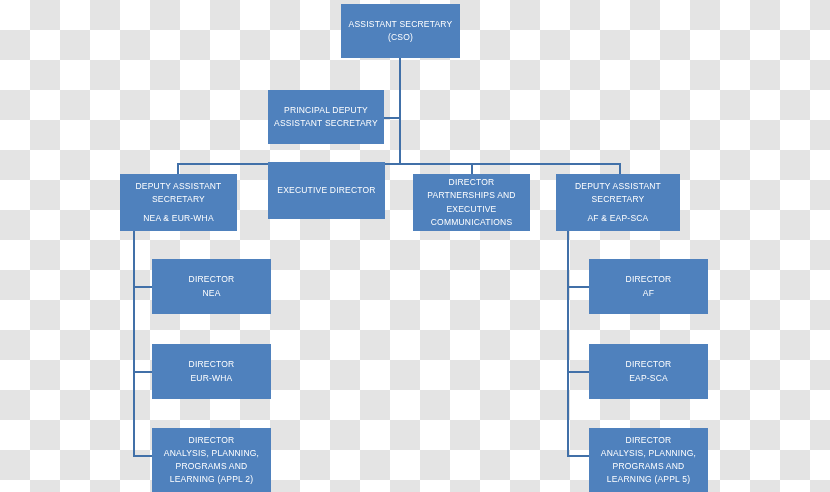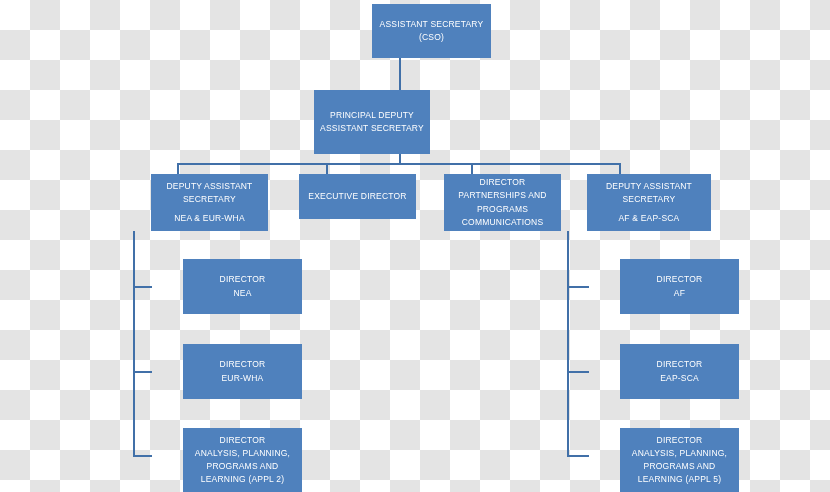--- a/index.html
+++ b/index.html
@@ -24,21 +24,20 @@
     box-sizing:border-box;
     display:flex;
     flex-direction:column;
     align-items:center;
     justify-content:center;
     text-align:right;
     font-size:8.5px;
     line-height:1.55;
     letter-spacing:0.2px;
     padding:2px 4px;
-    margin-left:31px;
   }
   .node .ln{display:block;white-space:nowrap;}
   .node .gap{height:5px;}
 
   .conn{position:absolute;background:#4170a8;}
   .v{width:2px;}
   .h{height:2px;}
 </style>
 </head>
 <body>
@@ -64,40 +63,40 @@
   <div class="conn v" style="left:567px;top:231px;height:226px;"></div>
   <div class="conn h" style="left:567px;top:286px;width:22px;"></div>
   <div class="conn h" style="left:567px;top:371px;width:22px;"></div>
   <div class="conn h" style="left:567px;top:455px;width:22px;"></div>
 
   <div class="node" style="left:341px;top:4px;width:119px;height:54px;">
     <span class="ln">ASSISTANT SECRETARY</span>
     <span class="ln">(CSO)</span>
   </div>
 
-  <div class="node" style="left:283px;top:90px;width:116px;height:64px;">
+  <div class="node" style="left:268px;top:90px;width:116px;height:54px;">
     <span class="ln">PRINCIPAL DEPUTY</span>
     <span class="ln">ASSISTANT SECRETARY</span>
   </div>
 
   <div class="node" style="left:120px;top:174px;width:117px;height:57px;">
     <span class="ln">DEPUTY ASSISTANT</span>
     <span class="ln">SECRETARY</span>
     <span class="gap"></span>
     <span class="ln">NEA &amp; EUR-WHA</span>
   </div>
 
-  <div class="node" style="left:268px;top:174px;width:117px;height:45px;">
+  <div class="node" style="left:268px;top:162px;width:117px;height:57px;">
     <span class="ln">EXECUTIVE DIRECTOR</span>
   </div>
 
   <div class="node" style="left:413px;top:174px;width:117px;height:57px;">
     <span class="ln">DIRECTOR</span>
     <span class="ln">PARTNERSHIPS AND</span>
-    <span class="ln">PROGRAMS</span>
+    <span class="ln">EXECUTIVE</span>
     <span class="ln">COMMUNICATIONS</span>
   </div>
 
   <div class="node" style="left:556px;top:174px;width:124px;height:57px;">
     <span class="ln">DEPUTY ASSISTANT</span>
     <span class="ln">SECRETARY</span>
     <span class="gap"></span>
     <span class="ln">AF &amp; EAP-SCA</span>
   </div>
 

